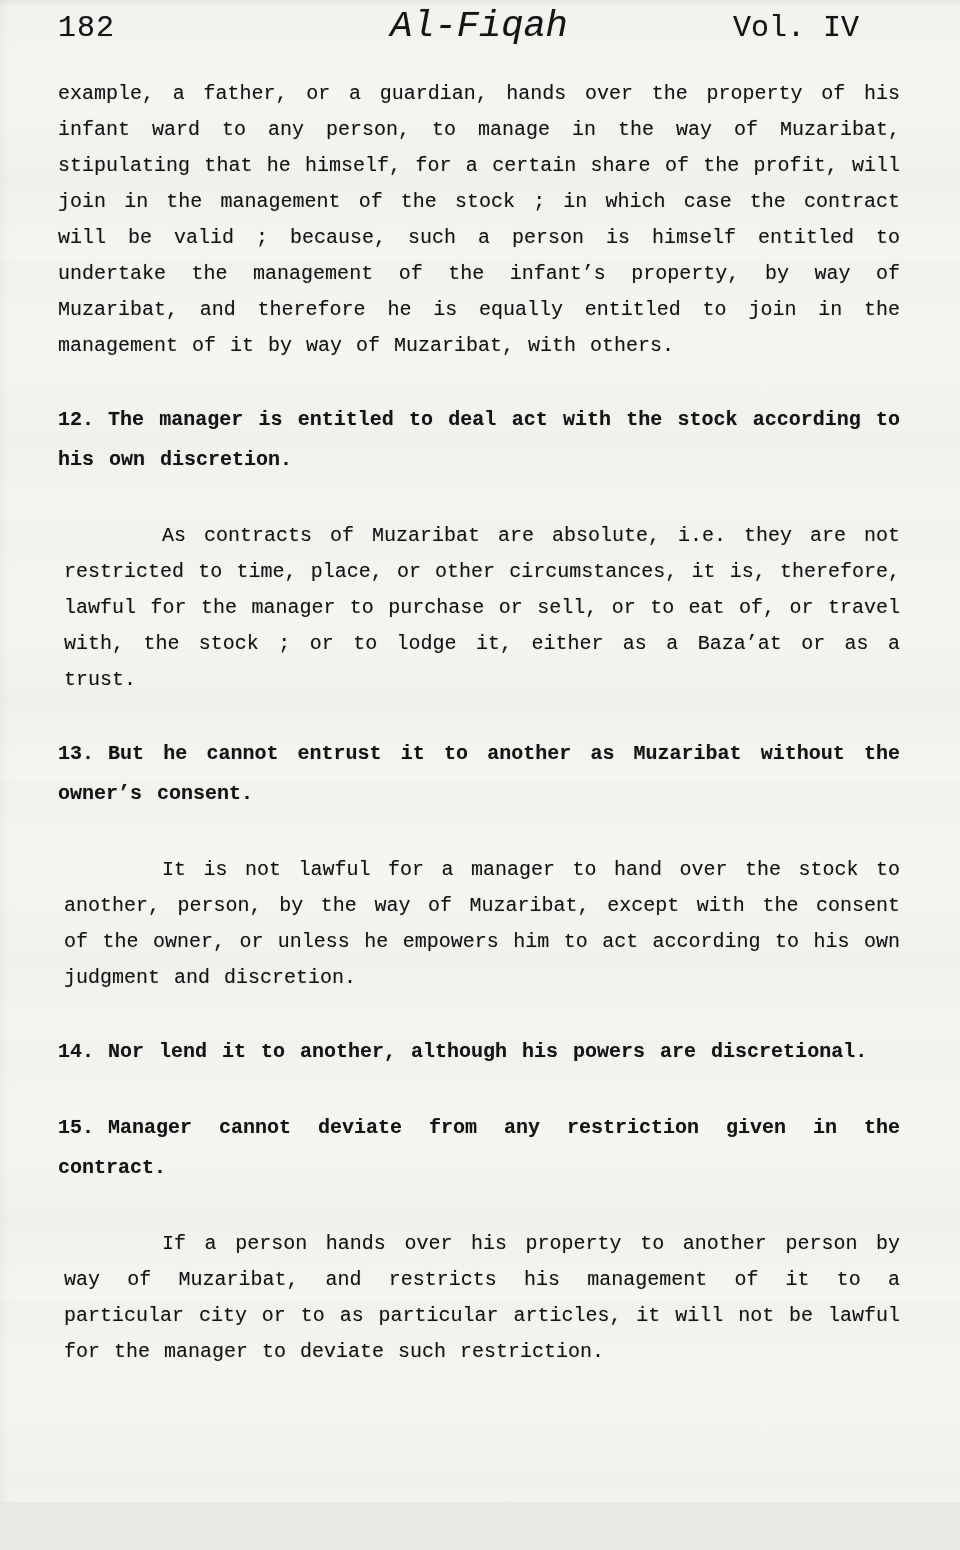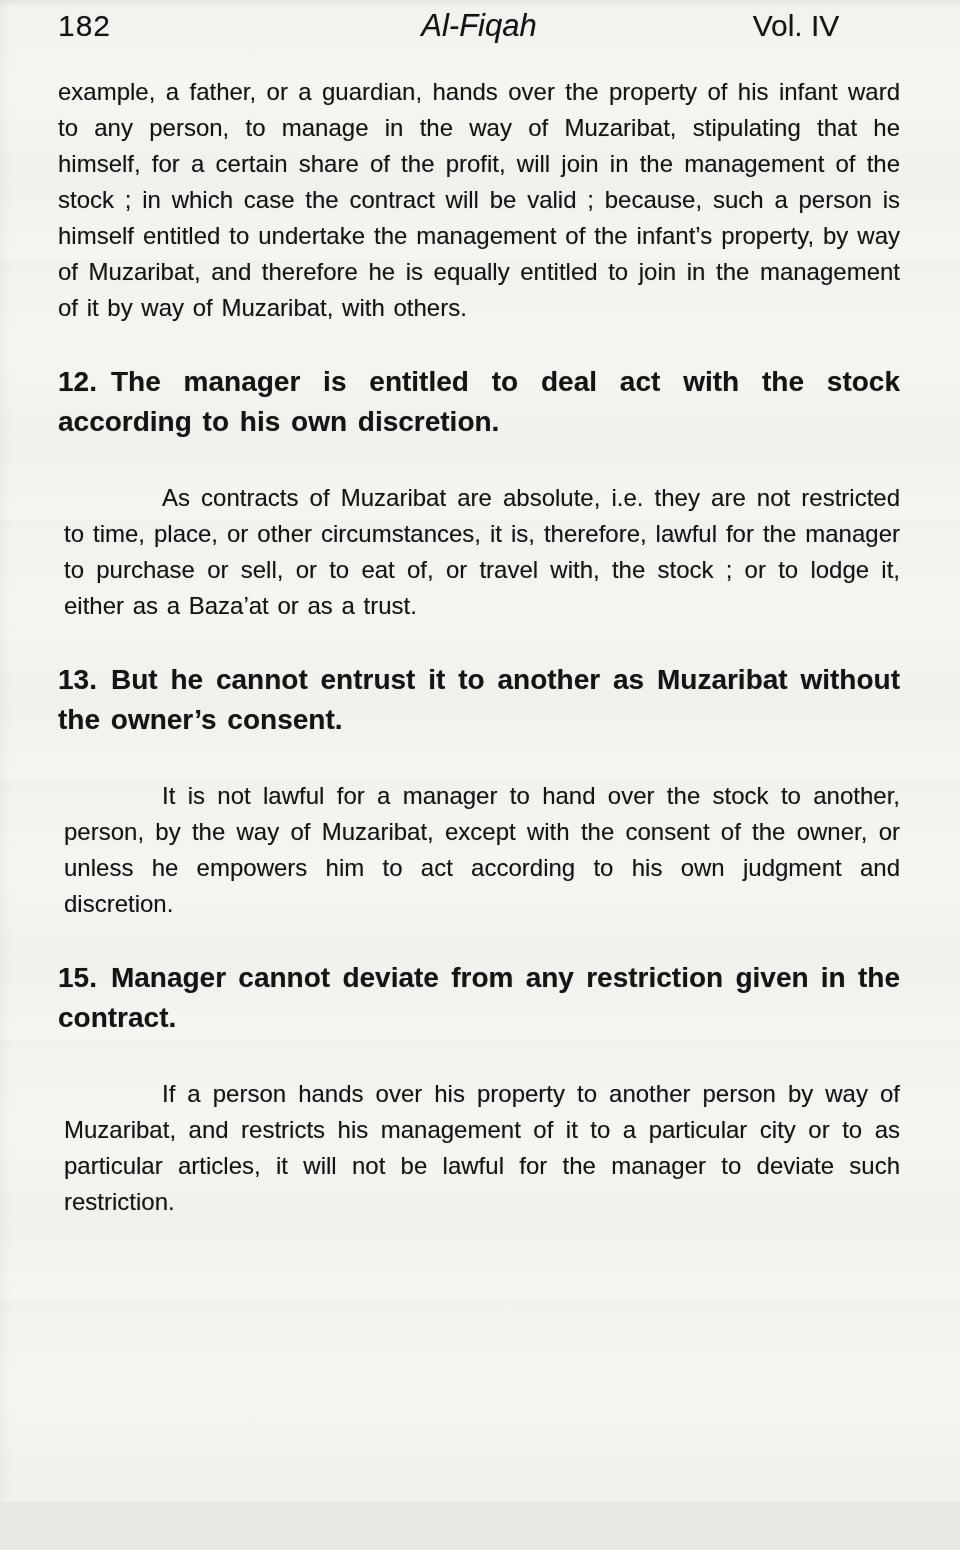--- a/index.html
+++ b/index.html
@@ -15,49 +15,49 @@
     background:
       linear-gradient(180deg, rgba(0,0,0,0.05) 0px, rgba(0,0,0,0.0) 6px),
       linear-gradient(90deg, rgba(0,0,0,0.03) 0px, rgba(0,0,0,0.0) 10px),
       repeating-linear-gradient(180deg,
         rgba(120,120,115,0.03) 0px, rgba(120,120,115,0.00) 90px,
         rgba(120,120,115,0.04) 180px, rgba(120,120,115,0.00) 260px),
       #f6f5f2;
     overflow: hidden;
     box-sizing: border-box;
     padding: 8px 60px 0 58px;
-    font-family: Liberation Sans, sans-serif;
+    font-family: Liberation Mono, monospace;
     color: #141414;
     text-shadow: 0 0 1px rgba(20,20,20,0.35);
   }
   .page-header {
     display: flex;
     align-items: baseline;
     justify-content: space-between;
     font-size: 30px;
     line-height: 36px;
   }
   .page-number { width: 180px; text-align: left; letter-spacing: 1px; }
-  .book-title  { flex: 1; text-align: center; font-style: italic; font-size: 31px; }
+  .book-title  { flex: 1; text-align: center; font-style: italic; font-size: 37px; }
   .volume-label { width: 180px; text-align: center; padding-right: 28px; box-sizing: border-box; }
 
   .content { margin-top: 30px; }
 
   p.body-para {
-    font-size: 24px;
+    font-size: 20px;
     line-height: 36px;
     margin: 38px 0 0 0;
     text-align: justify;
     word-spacing: 2px;
   }
   p.body-para.first { margin-top: 0; }
   p.body-para.indented { text-indent: 98px; margin-left: 6px; }
 
   h2.section-heading {
-    font-size: 28px;
+    font-size: 20px;
     line-height: 40px;
     font-weight: bold;
     margin: 36px 0 0 0;
     text-align: justify;
     word-spacing: 3px;
   }
   h2.section-heading .h-num { margin-right: 14px; }
 </style>
 </head>
 <body>
@@ -68,16 +68,17 @@
     <span class="book-title">Al-Fiqah</span>
     <span class="volume-label">Vol. IV</span>
   </div>
 
   <div class="content">
       <p class="body-para first">example, a father, or a guardian, hands over the property of his infant ward to any person, to manage in the way of Muzaribat, stipulating that he himself, for a certain share of the profit, will join in the management of the stock ; in which case the contract will be valid ; because, such a person is himself entitled to undertake the management of the infant’s property, by way of Muzaribat, and therefore he is equally entitled to join in the management of it by way of Muzaribat, with others.</p>
       <h2 class="section-heading"><span class="h-num">12.</span><span>The manager is entitled to deal act with the stock according to his own discretion.</span></h2>
       <p class="body-para indented">As contracts of Muzaribat are absolute, i.e. they are not restricted to time, place, or other circumstances, it is, therefore, lawful for the manager to purchase or sell, or to eat of, or travel with, the stock ; or to lodge it, either as a Baza’at or as a trust.</p>
       <h2 class="section-heading"><span class="h-num">13.</span><span>But he cannot entrust it to another as Muzaribat without the owner’s consent.</span></h2>
       <p class="body-para indented">It is not lawful for a manager to hand over the stock to another, person, by the way of Muzaribat, except with the consent of the owner, or unless he empowers him to act according to his own judgment and discretion.</p>
+      <h2 class="section-heading"><span class="h-num">14.</span><span>Nor lend it to another, although his powers are discretional.</span></h2>
       <h2 class="section-heading"><span class="h-num">15.</span><span>Manager cannot deviate from any restriction given in the contract.</span></h2>
       <p class="body-para indented">If a person hands over his property to another person by way of Muzaribat, and restricts his management of it to a particular city or to as particular articles, it will not be lawful for the manager to deviate such restriction.</p>
     </div>
 </div>
 
 </body></html>

